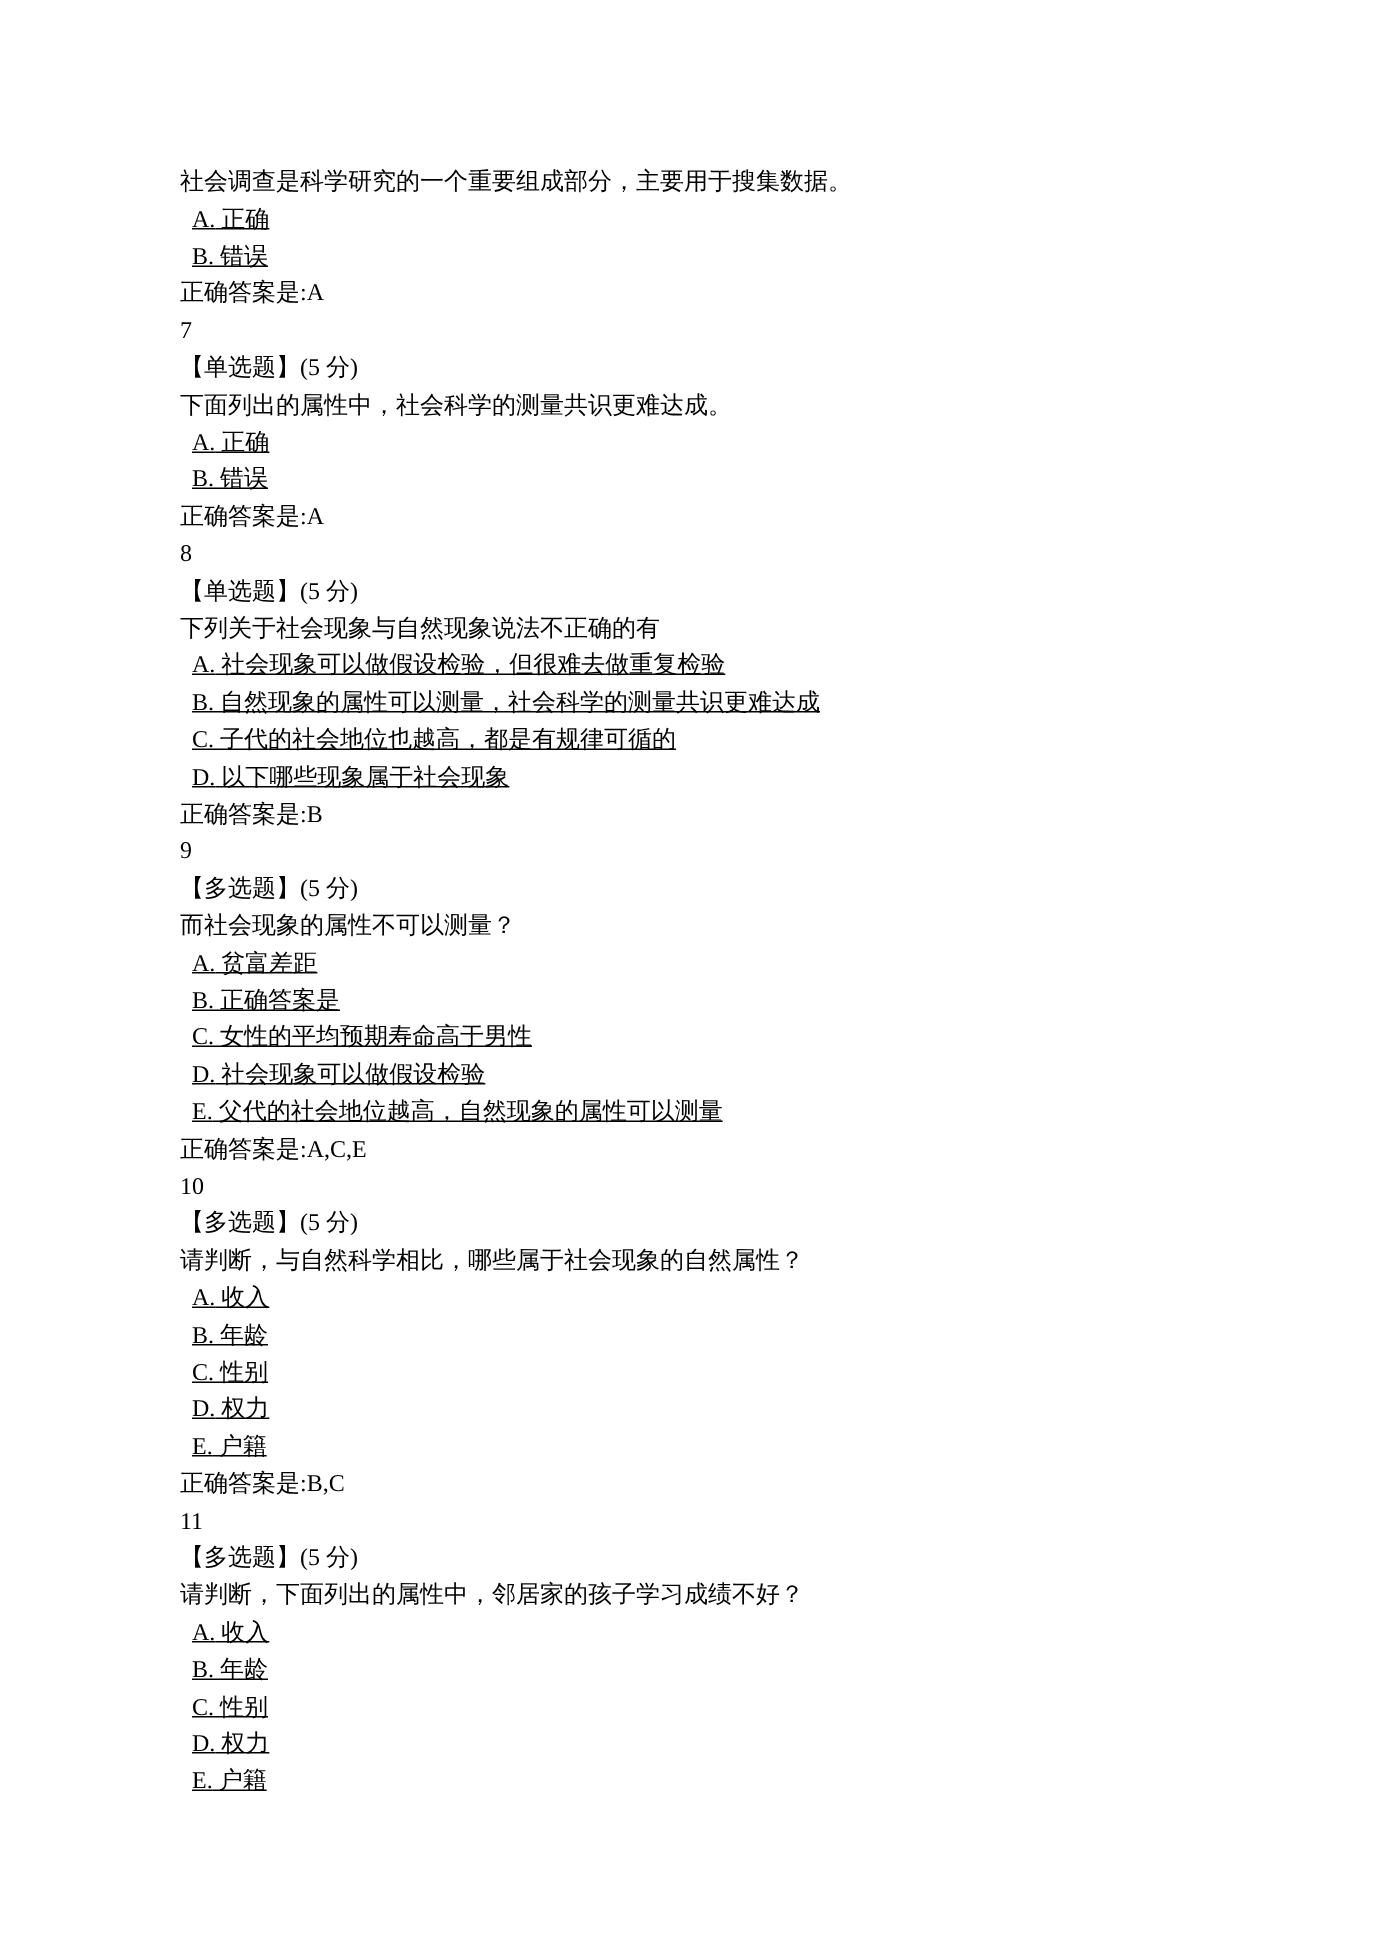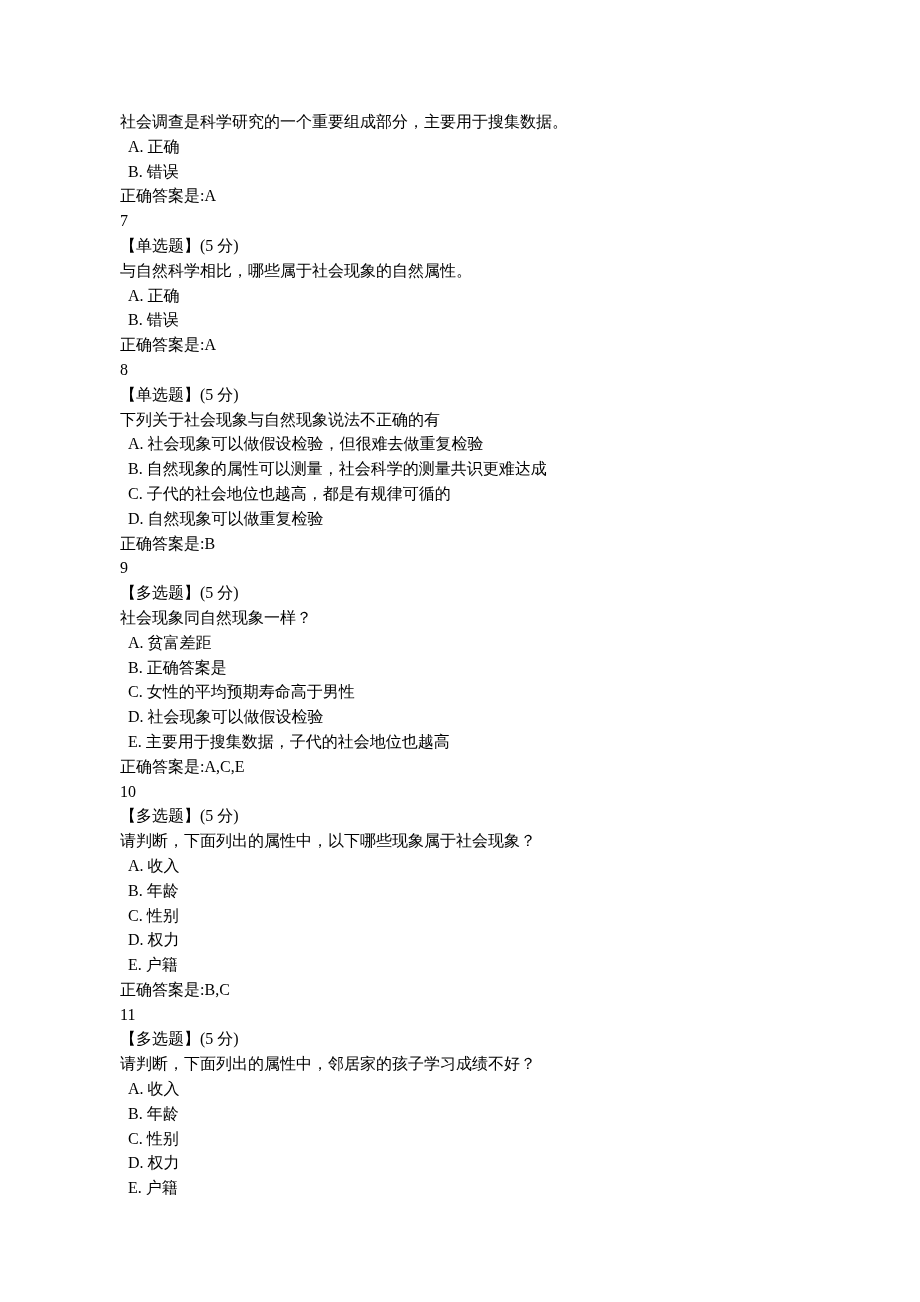--- a/index.html
+++ b/index.html
@@ -11,20 +11,21 @@
       margin: 0;
       padding: 110px 120px 60px 120px;
       width: 920px;
       box-sizing: border-box;
     }
     .line {
       display: block;
     }
     .option {
       padding-left: 0.5em;
+      text-decoration: underline;
     }
     .opt-letter {
       font-family: "Times New Roman", serif;
     }
     .num {
       font-family: "Times New Roman", serif;
     }
     .points {
       font-family: "Times New Roman", serif;
     }
@@ -32,47 +33,47 @@
 </head>
 <body>
 
 <span class="line">社会调查是科学研究的一个重要组成部分，主要用于搜集数据。</span>
 <span class="line option"><span class="opt-letter">A.</span><span> 正确</span></span>
 <span class="line option"><span class="opt-letter">B.</span><span> 错误</span></span>
 <span class="line"><span>正确答案是:</span><span class="num">A</span></span>
 
 <span class="line num">7</span>
 <span class="line"><span>【单选题】</span><span class="points">(</span><span class="points">5</span><span> 分)</span></span>
-<span class="line">与自然科学相比，哪些属于社会现象的自然属性。</span>
+<span class="line">下面列出的属性中，社会科学的测量共识更难达成。</span>
 <span class="line option"><span class="opt-letter">A.</span><span> 正确</span></span>
 <span class="line option"><span class="opt-letter">B.</span><span> 错误</span></span>
 <span class="line"><span>正确答案是:</span><span class="num">A</span></span>
 
 <span class="line num">8</span>
 <span class="line"><span>【单选题】</span><span class="points">(</span><span class="points">5</span><span> 分)</span></span>
 <span class="line">下列关于社会现象与自然现象说法不正确的有</span>
 <span class="line option"><span class="opt-letter">A.</span><span> 社会现象可以做假设检验，但很难去做重复检验</span></span>
 <span class="line option"><span class="opt-letter">B.</span><span> 自然现象的属性可以测量，社会科学的测量共识更难达成</span></span>
 <span class="line option"><span class="opt-letter">C.</span><span> 子代的社会地位也越高，都是有规律可循的</span></span>
-<span class="line option"><span class="opt-letter">D.</span><span> 自然现象可以做重复检验</span></span>
+<span class="line option"><span class="opt-letter">D.</span><span> 以下哪些现象属于社会现象</span></span>
 <span class="line"><span>正确答案是:</span><span class="num">B</span></span>
 
 <span class="line num">9</span>
 <span class="line"><span>【多选题】</span><span class="points">(</span><span class="points">5</span><span> 分)</span></span>
-<span class="line">社会现象同自然现象一样？</span>
+<span class="line">而社会现象的属性不可以测量？</span>
 <span class="line option"><span class="opt-letter">A.</span><span> 贫富差距</span></span>
 <span class="line option"><span class="opt-letter">B.</span><span> 正确答案是</span></span>
 <span class="line option"><span class="opt-letter">C.</span><span> 女性的平均预期寿命高于男性</span></span>
 <span class="line option"><span class="opt-letter">D.</span><span> 社会现象可以做假设检验</span></span>
-<span class="line option"><span class="opt-letter">E.</span><span> 主要用于搜集数据，子代的社会地位也越高</span></span>
+<span class="line option"><span class="opt-letter">E.</span><span> 父代的社会地位越高，自然现象的属性可以测量</span></span>
 <span class="line"><span>正确答案是:</span><span class="num">A,C,E</span></span>
 
 <span class="line num">10</span>
 <span class="line"><span>【多选题】</span><span class="points">(</span><span class="points">5</span><span> 分)</span></span>
-<span class="line">请判断，下面列出的属性中，以下哪些现象属于社会现象？</span>
+<span class="line">请判断，与自然科学相比，哪些属于社会现象的自然属性？</span>
 <span class="line option"><span class="opt-letter">A.</span><span> 收入</span></span>
 <span class="line option"><span class="opt-letter">B.</span><span> 年龄</span></span>
 <span class="line option"><span class="opt-letter">C.</span><span> 性别</span></span>
 <span class="line option"><span class="opt-letter">D.</span><span> 权力</span></span>
 <span class="line option"><span class="opt-letter">E.</span><span> 户籍</span></span>
 <span class="line"><span>正确答案是:</span><span class="num">B,C</span></span>
 
 <span class="line num">11</span>
 <span class="line"><span>【多选题】</span><span class="points">(</span><span class="points">5</span><span> 分)</span></span>
 <span class="line">请判断，下面列出的属性中，邻居家的孩子学习成绩不好？</span>

